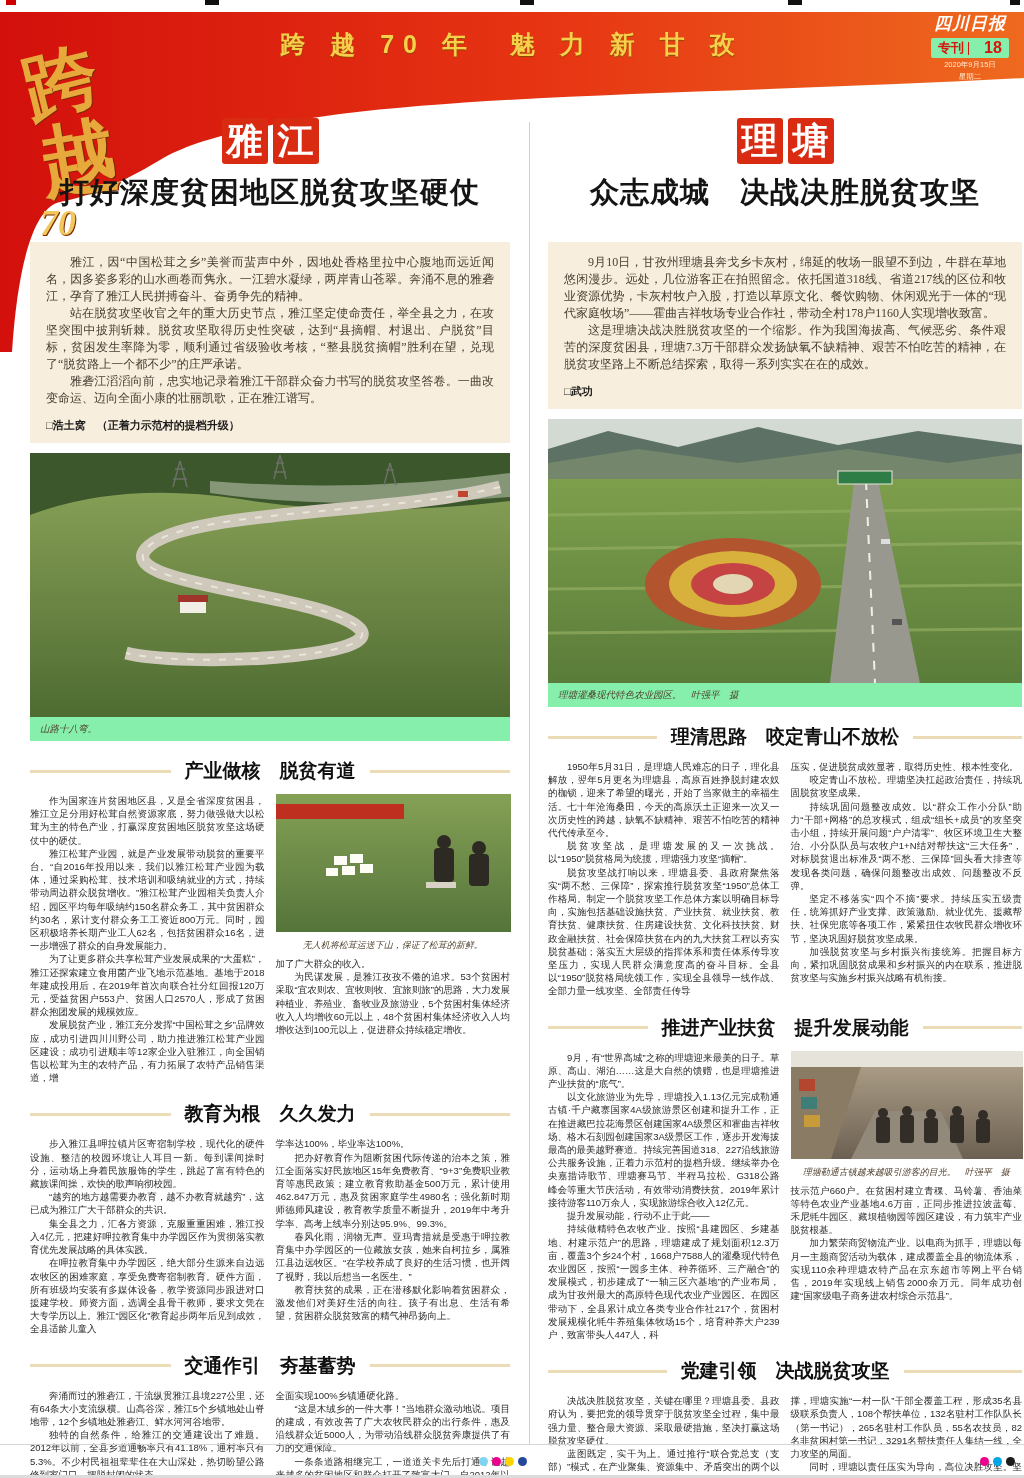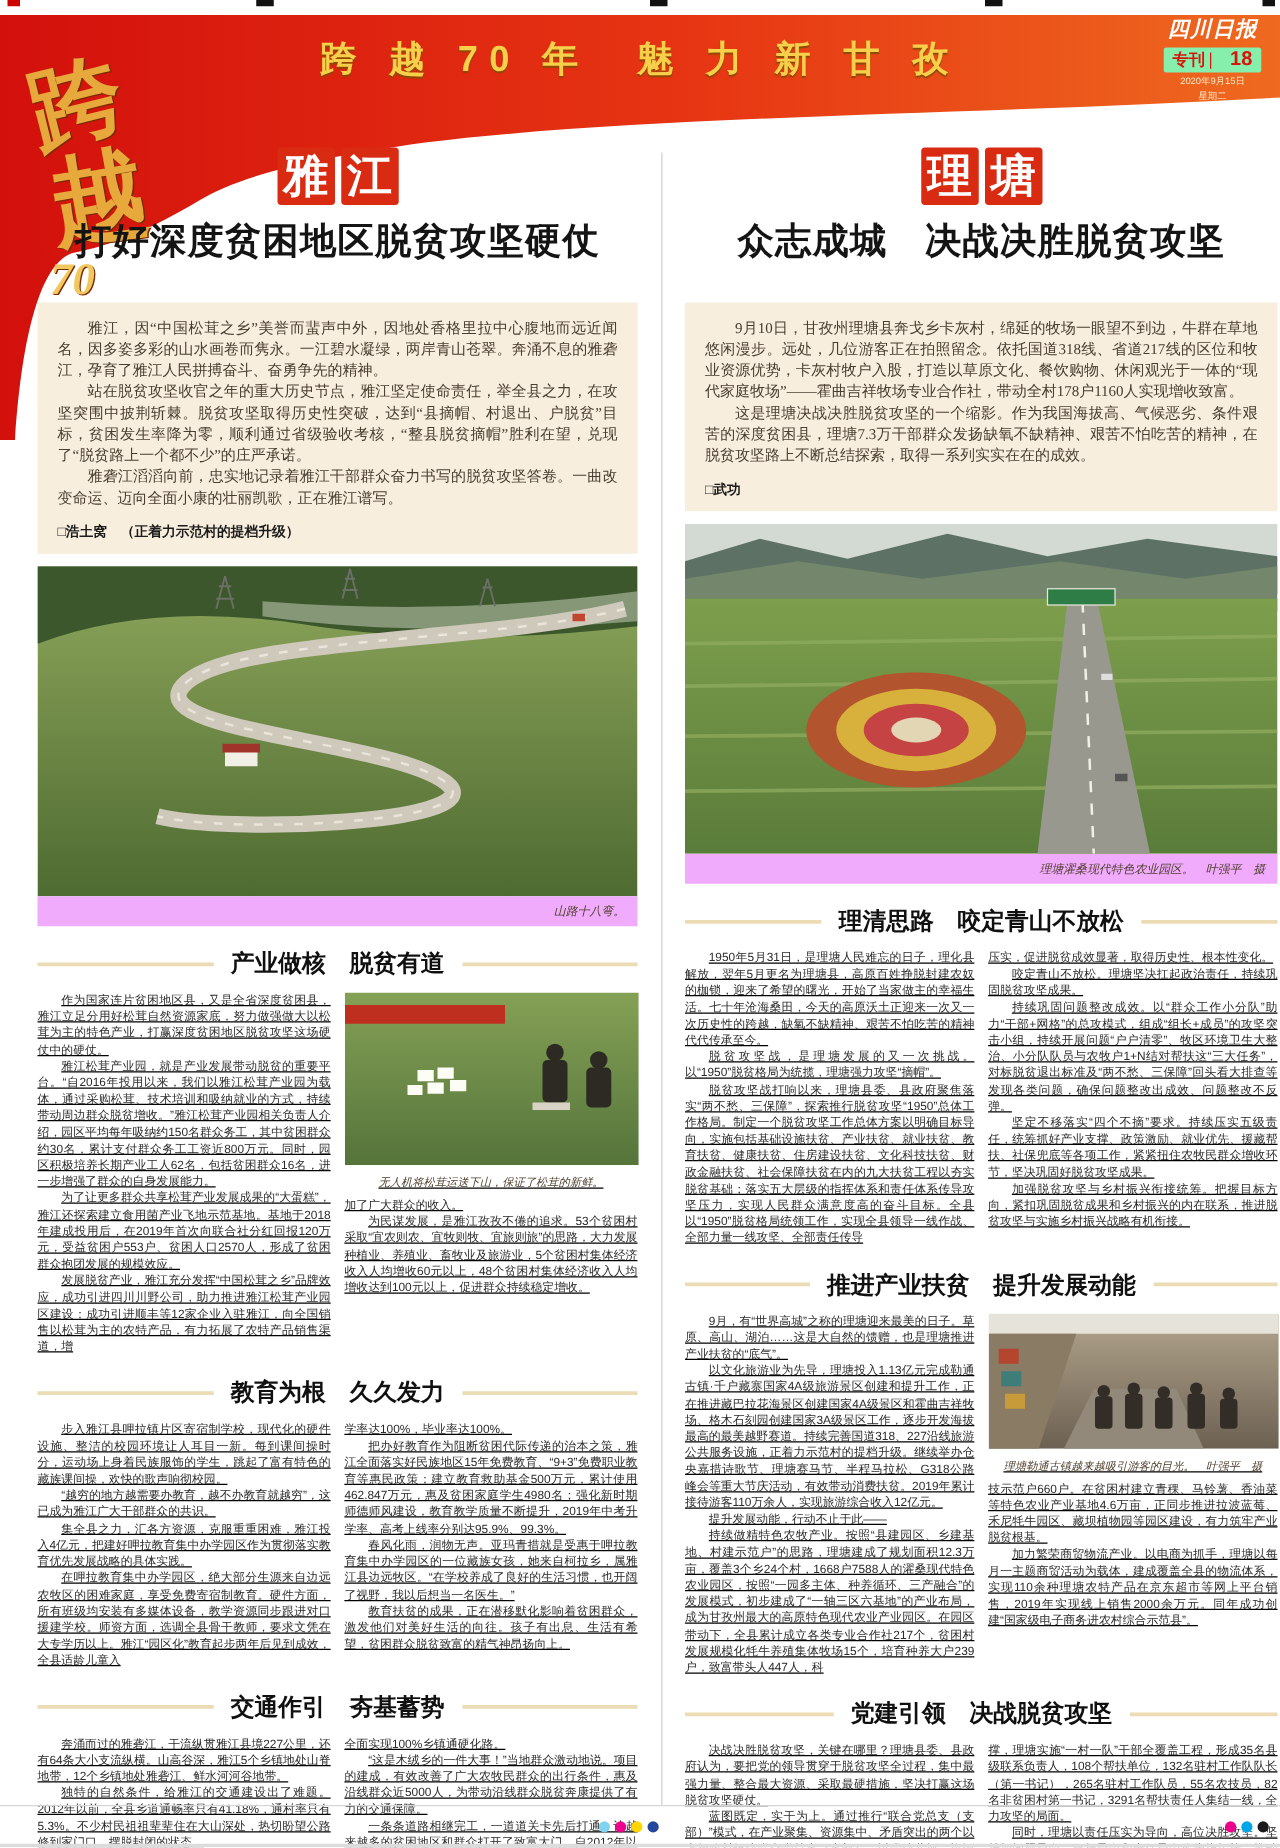--- a/index.html
+++ b/index.html
@@ -4,21 +4,21 @@
 <style>
   html,body{margin:0;padding:0;background:#fff;}
   #page{position:relative;width:1024px;height:1478px;background:#fff;overflow:hidden;
         font-family:"Liberation Sans",sans-serif;}
   
   .tick{position:absolute;top:0;height:5px;background:#111;}
   .tick.red{background:#c00;}
   
   #banner-svg{position:absolute;top:0;left:0;}
   .slogan{position:absolute;top:28px;left:212px;width:600px;text-align:center;
-          font-weight:bold;font-size:29px;letter-spacing:9px;color:#f7d04b;
+          font-weight:bold;font-size:25px;letter-spacing:9px;color:#f7d04b;
           text-shadow:0 1px 1px #8a4a00;white-space:nowrap;}
   .logo-wrap{position:absolute;left:10px;top:34px;width:150px;height:280px;color:#e8a93c;}
   .logo-ch{position:absolute;font-family:"Liberation Serif",serif;font-weight:bold;
            text-shadow:1px 1px 0 #7a2a00;}
   .logo-k{font-size:74px;left:14px;top:0;transform:rotate(-14deg);}
   .logo-y{font-size:78px;left:30px;top:72px;transform:rotate(-10deg);}
   .logo-n{font-size:36px;font-style:italic;left:30px;top:168px;color:#f2c75e;}
   .masthead{position:absolute;right:8px;top:12px;width:92px;text-align:center;}
   .masthead-name{font-family:"Liberation Serif",serif;font-style:italic;font-weight:bold;
                  color:#fff;font-size:17px;letter-spacing:1px;}
@@ -36,27 +36,27 @@
   .kicker-row{display:flex;justify-content:center;gap:5px;}
   .kicker-box{width:46px;height:46px;background:#d92b12;color:#fff;border-radius:3px;
               font-weight:bold;font-size:36px;line-height:46px;text-align:center;}
   .headline{text-align:center;font-weight:bold;font-size:29px;letter-spacing:1px;
             color:#141414;margin-top:9px;white-space:nowrap;}
   .intro-box{background:#f8eedd;margin-top:29px;padding:12px 16px 10px;}
   .intro-box .paras p{font-family:"Liberation Serif",serif;font-size:12px;line-height:17px;
             color:#473d31;text-indent:2em;margin:0;text-align:justify;}
   .byline{font-weight:bold;font-size:11px;color:#1c1c1c;margin-top:11px;}
   .photo-wrap{margin-top:10px;font-size:0;}
-  .caption-strip{background:#f0abfc;padding:6px 10px 5px;text-align:right;
+  .caption-strip{background:#86efac;padding:6px 10px 5px;text-align:left;
                  font-family:"Liberation Serif",serif;font-style:italic;font-size:9.5px;
                  color:#4f3f2c;}
   .section-head{display:flex;align-items:center;gap:14px;margin:17px 0 10px;}
   .section-head .rule{flex:1;height:3px;background:#ecdcb6;}
   .section-head .t{font-weight:bold;font-size:19px;color:#101010;white-space:nowrap;}
-  .cols{display:flex;gap:11px;text-decoration:underline;}
+  .cols{display:flex;gap:11px;}
   .col{flex:1;min-width:0;}
   .col p{font-size:9.5px;line-height:13.2px;color:#2b2b2b;text-align:justify;
          text-indent:2em;margin:0;}
   .col p.cont{text-indent:0;}
   .inline-caption{font-family:"Liberation Serif",serif;font-style:italic;font-size:9px;
                   line-height:12px;color:#4f3f2c;text-align:center;margin:3px 0 6px;}
   
   .foot-line{position:absolute;left:0;width:1024px;height:1px;background:#d5d5d5;top:1444px;}
   .foot-band{position:absolute;left:0;bottom:0;width:1024px;height:3px;background:#dcdcdc;}
   .dot{position:absolute;width:9px;height:9px;border-radius:50%;top:1457px;}

